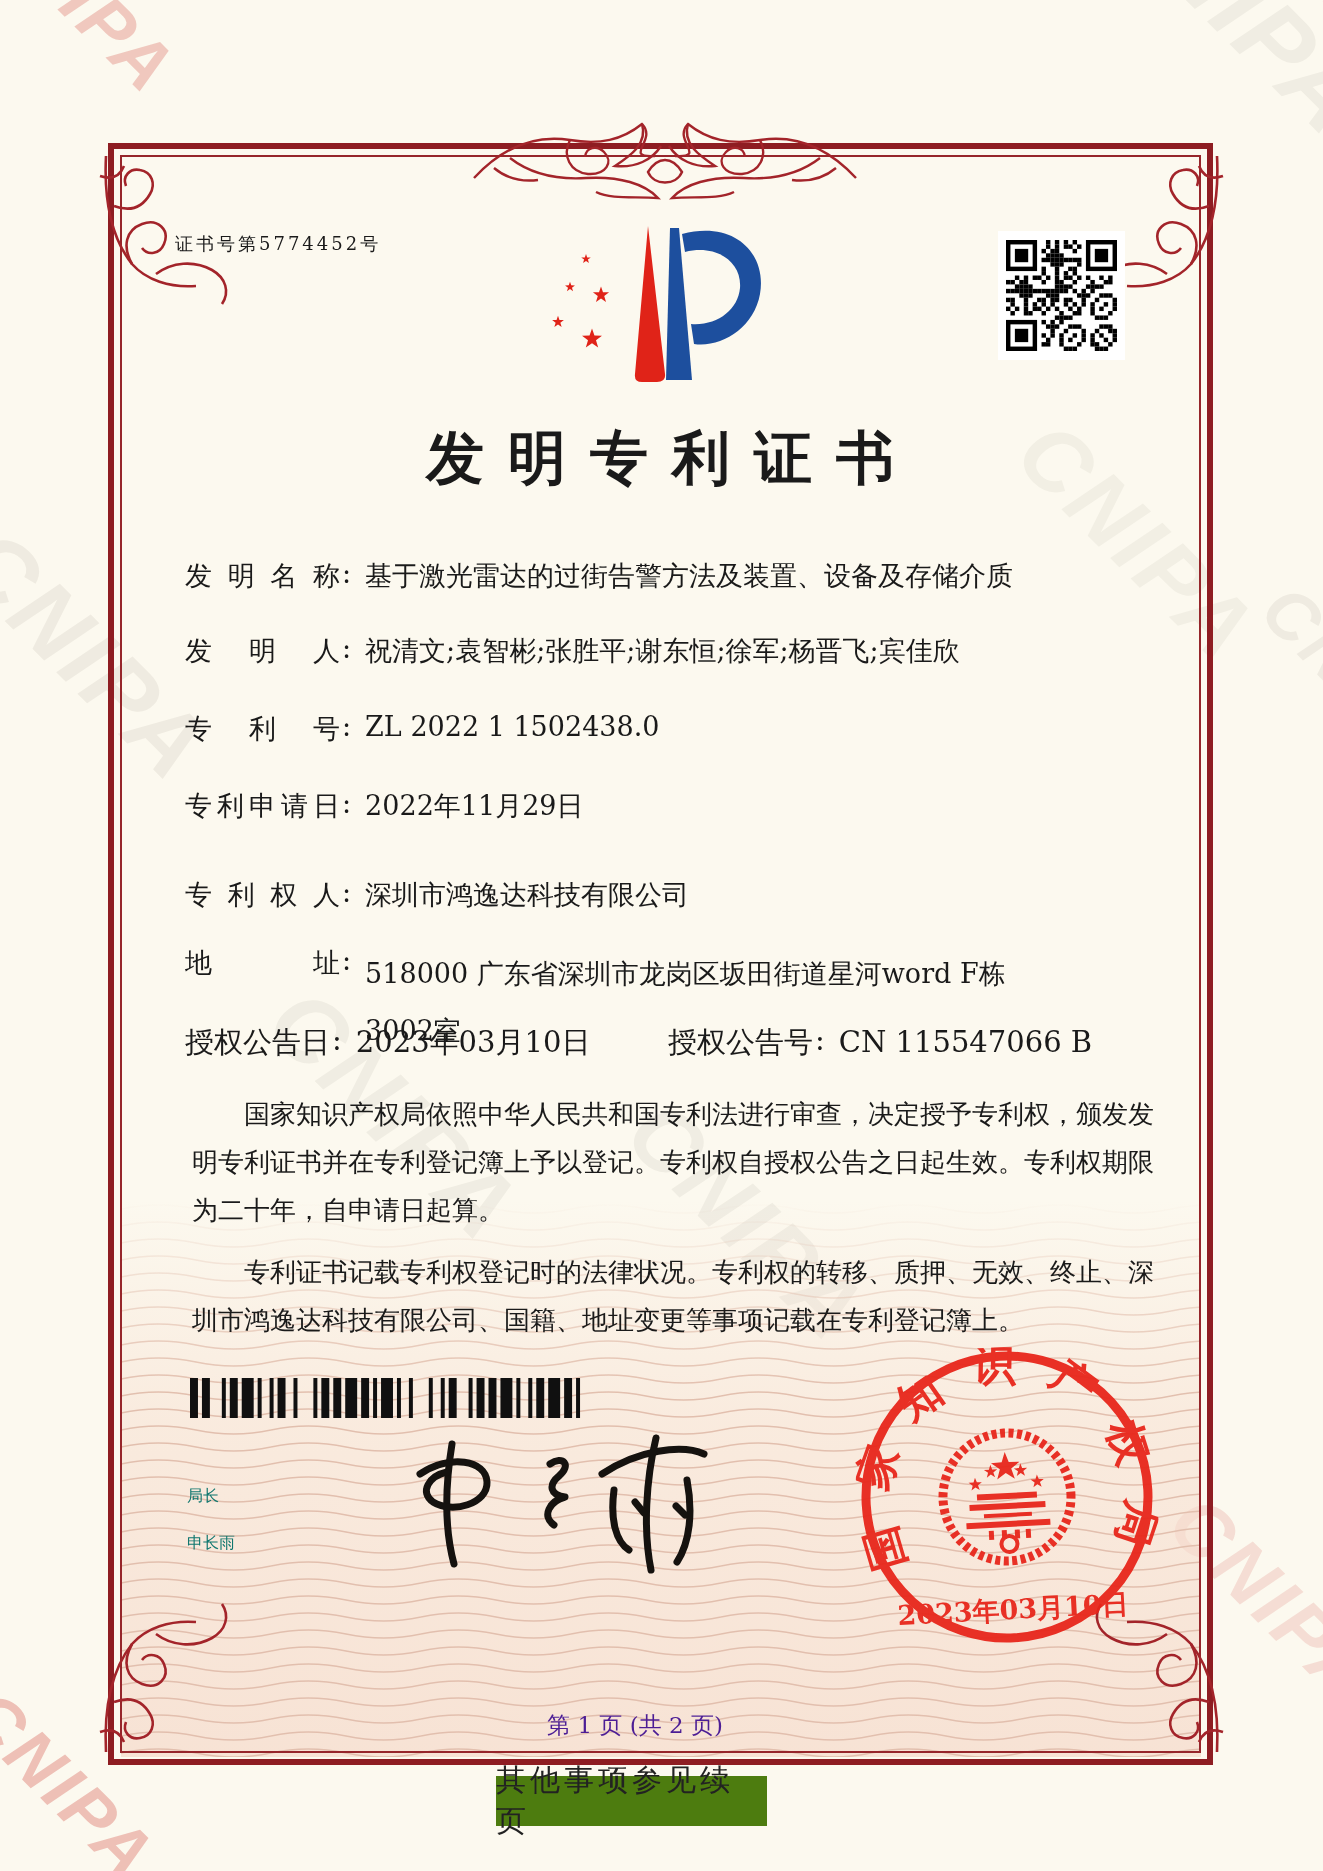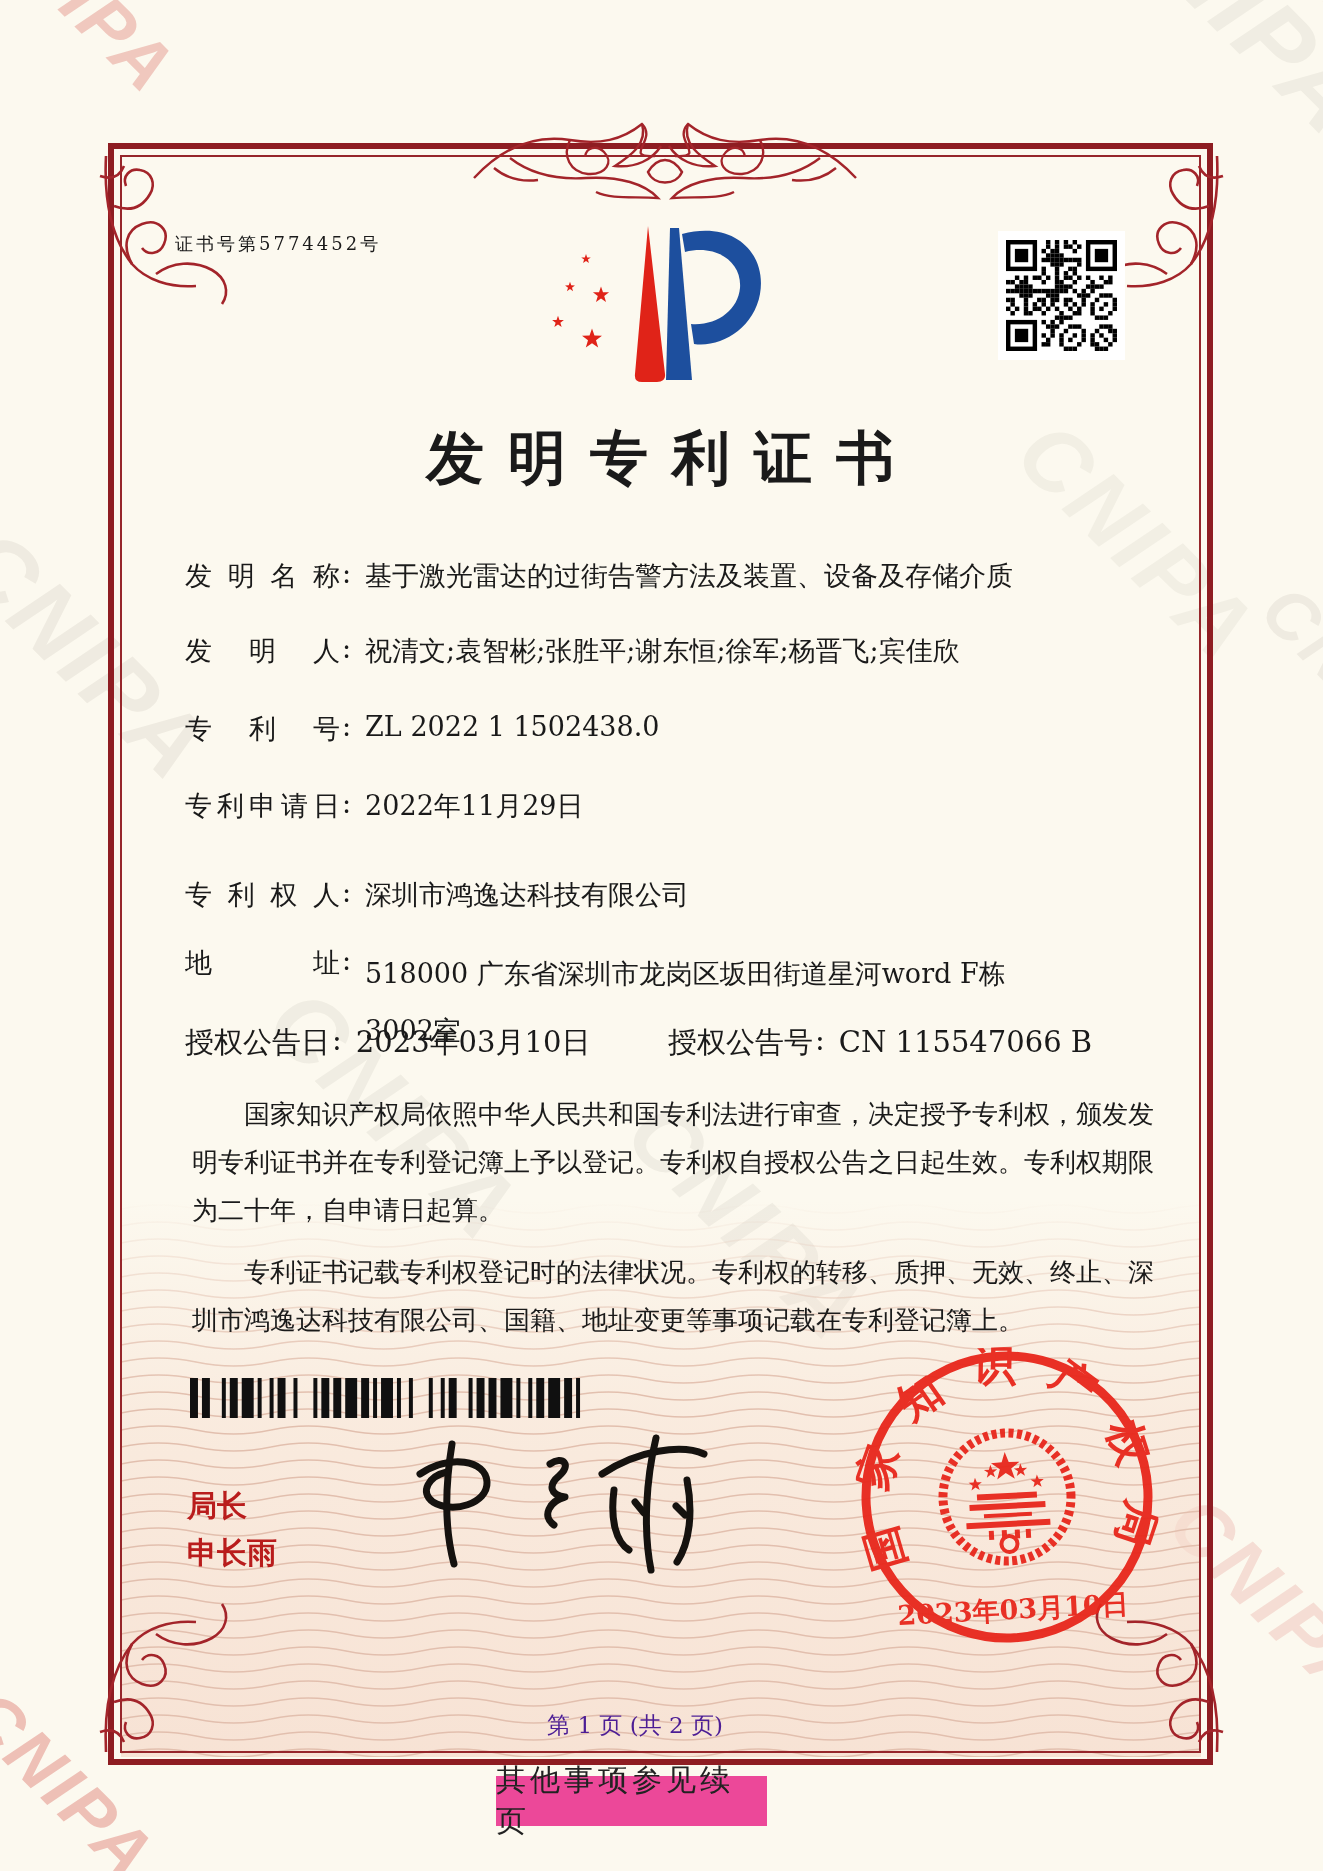--- a/index.html
+++ b/index.html
@@ -43,28 +43,28 @@
   .f-colon{display:inline-block;margin:0 14px 0 2px;vertical-align:top;}
   .f-value{display:inline-block;vertical-align:top;}
   .f-value.wrap{width:695px;white-space:normal;line-height:57px;}
   .r1{top:558px;} .r2{top:633px;text-decoration:underline;} .r3{top:711px;} .r4{top:788px;} .r5{top:865px;margin-top:12px;} .r6{top:945px;}
   .grant-row{position:absolute;left:185px;top:1023px;font-size:29px;z-index:3;white-space:nowrap;}
   .grant2{position:absolute;left:483px;top:0px;}
   .paras{position:absolute;left:192px;top:1090px;width:975px;font-size:26px;line-height:48px;z-index:3;}
   .paras p{margin:0 0 14px 0;text-indent:2em;}
   .barcode{position:absolute;left:190px;top:1378px;width:398px;height:40px;z-index:3;}
   .director{position:absolute;left:187px;z-index:3;font-family:"Liberation Sans",sans-serif;
-            font-weight:bold;font-size:30px;color:#b91c1c;}
+            font-weight:normal;font-size:16px;color:#0f766e;}
   .d1{top:1486px;} .d2{top:1533px;}
   .sig{position:absolute;left:390px;top:1422px;width:330px;height:160px;z-index:4;}
   .seal{position:absolute;left:857px;top:1347px;width:300px;height:300px;z-index:4;opacity:.94;
         transform:rotate(-3deg);}
   .page-num{position:absolute;left:460px;top:1710px;width:350px;text-align:center;font-size:23px;
             color:#4c1d95;z-index:3;}
-  .note-box{position:absolute;left:496px;top:1776px;width:271px;height:50px;background:#ec4899;
+  .note-box{position:absolute;left:496px;top:1776px;width:271px;height:50px;background:#4d7c0f;
             display:flex;align-items:center;justify-content:center;font-size:30px;letter-spacing:4px;
             color:#222;z-index:3;}
 </style>
 </head>
 <body>
 
 <div class="page">
 
   <svg width="0" height="0" style="position:absolute">
     <defs>

